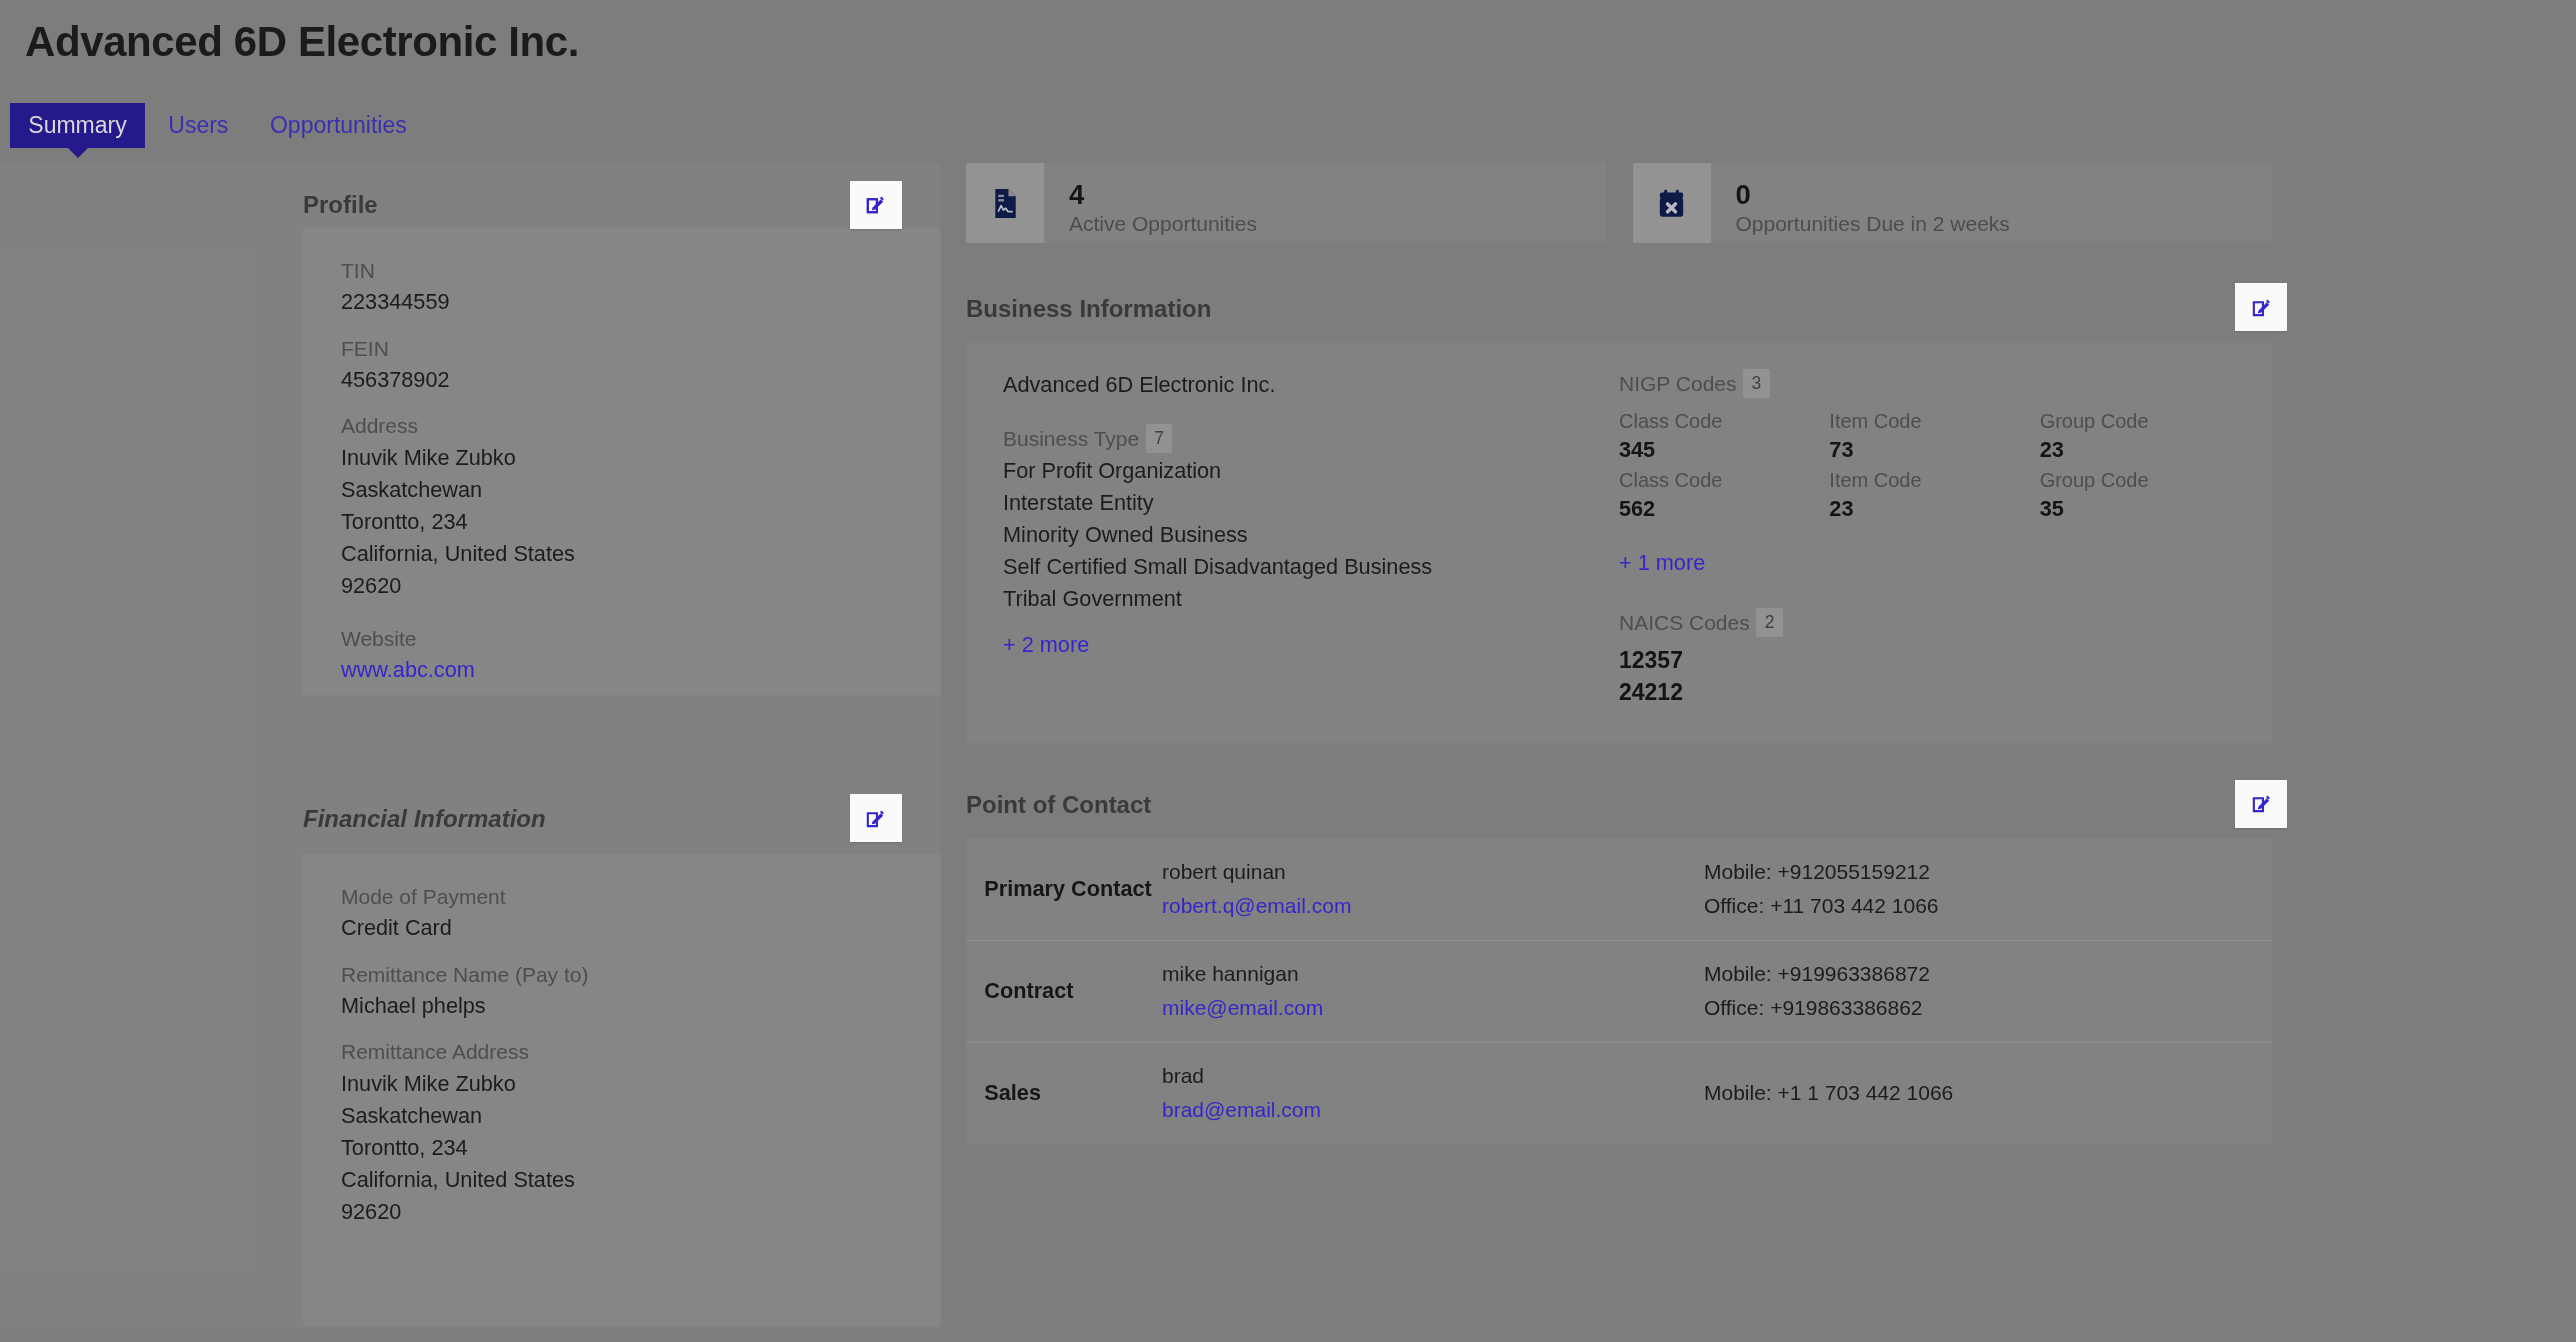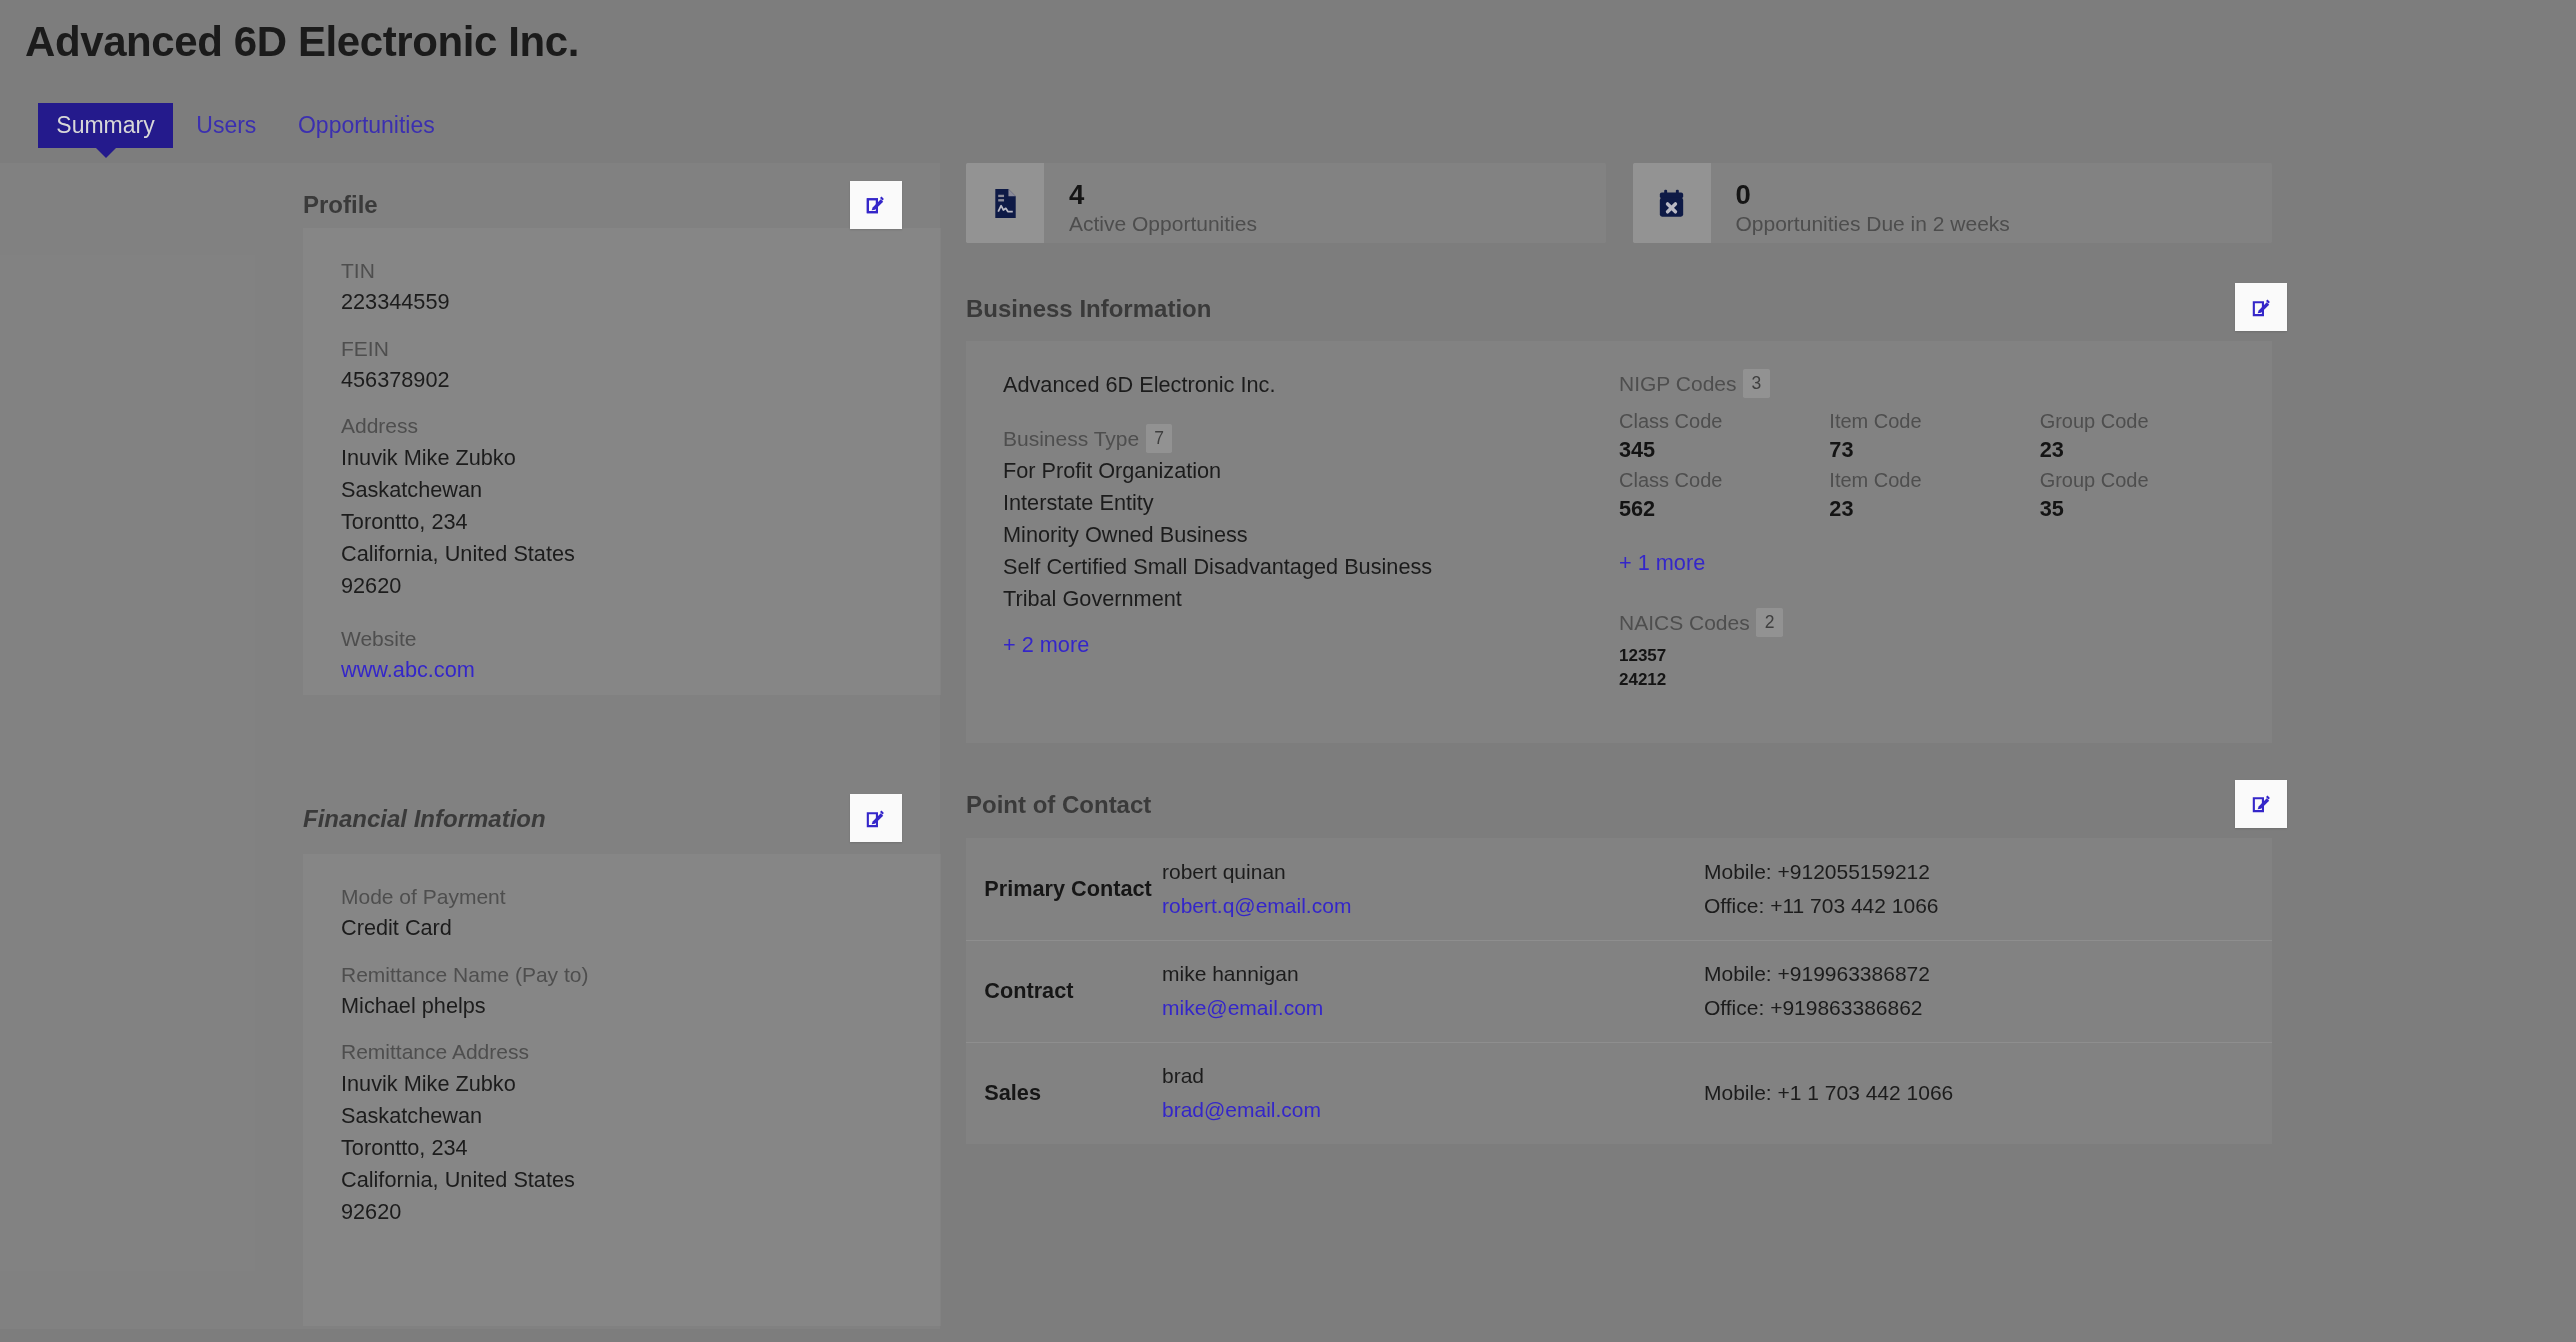--- a/index.html
+++ b/index.html
@@ -23,21 +23,21 @@
     left: 25px;
     top: 18.3px;
     font-size: 42px;
     font-weight: bold;
     letter-spacing: -0.4px;
     color: #1b1b1b;
   }
 
   #tab-bar {
     position: absolute;
-    left: 38px;
+    left: 10px;
     top: 103px;
     display: flex;
     align-items: flex-start;
     gap: 5px;
   }
 
   .tab {
     font-size: 23px;
     padding: 10.8px 18.3px;
     color: #3b2fb0;
@@ -213,21 +213,21 @@
   }
 
   .code-value {
     font-size: 21.7px;
     font-weight: bold;
     color: #141414;
     line-height: 1.42;
   }
 
   .naics-value {
-    font-size: 17px;
+    font-size: 23px;
     font-weight: bold;
     color: #141414;
     line-height: 1.42;
   }
 
   
   #poc-card { padding: 0; }
 
   .poc-row {
     display: flex;

